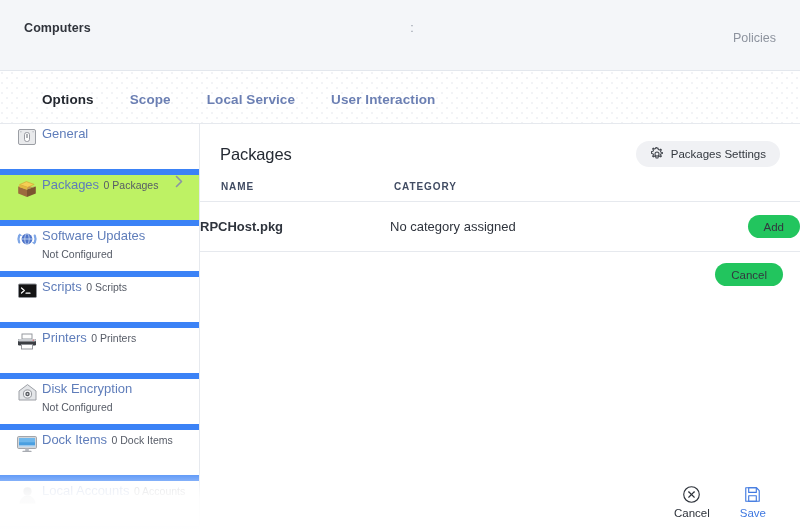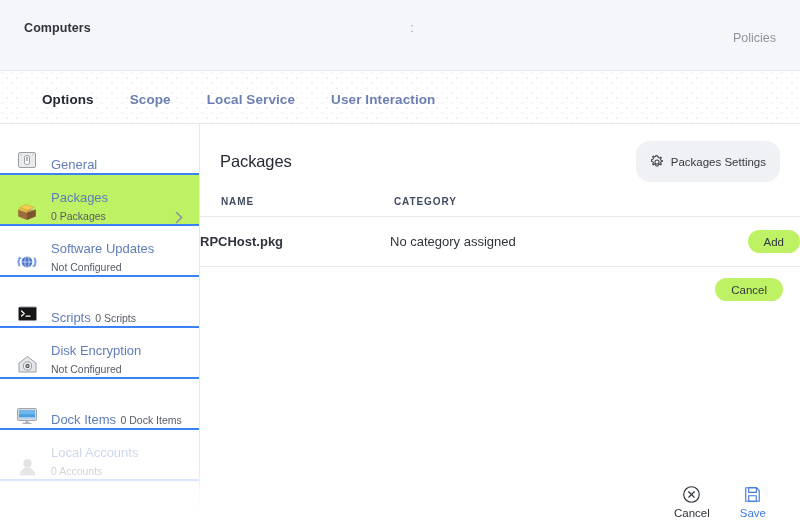--- a/index.html
+++ b/index.html
@@ -124,25 +124,25 @@
   .sidebar {
     width: 200px;
     flex: 0 0 200px;
     background: #ffffff;
     border-right: 1px solid #e6e9ee;
     overflow: hidden;
   }
   .side-item {
     position: relative;
     display: flex;
-    align-items: flex-end;
-    gap: 11px;
+    align-items: flex-start;
+    gap: 2px;
     height: 51px;
     padding: 0 12px 0 14px;
-    border-bottom: 2px solid #3b82f6;
+    border-bottom: 6px solid #3b82f6;
     cursor: pointer;
     background: #ffffff;
   }
   .side-item.selected { background: #bef264; }
   .side-icon {
     width: 26px;
     height: 26px;
     flex: 0 0 26px;
     display: flex;
     align-items: center;
@@ -191,21 +191,21 @@
     color: #252a33;
     letter-spacing: -0.1px;
   }
   .pill-btn {
     display: inline-flex;
     align-items: center;
     gap: 7px;
     background: #f0f1f4;
     border: none;
     border-radius: 14px;
-    height: 41px;
+    height: 26px;
     padding: 0 14px;
     font-family: "Liberation Sans", sans-serif;
     font-size: 11.5px;
     color: #33383f;
     cursor: pointer;
     white-space: nowrap;
   }
   .pill-btn svg { display: block; }
 
   table.pkg-table {
@@ -231,21 +231,21 @@
     color: #2f343d;
     padding: 13px 0 13px 0;
     border-bottom: 1px solid #e6e9ee;
     vertical-align: middle;
   }
   td.c-name { padding-left: 21px; font-weight: bold; }
   td.c-cat  { padding-left: 4px; }
   td.c-act  { text-align: right; padding-right: 17px; }
 
   .sm-btn {
-    background: #bef264;
+    background: #22c55e;
     border: none;
     border-radius: 13px;
     height: 23px;
     padding: 0 16px;
     font-family: "Liberation Sans", sans-serif;
     font-size: 11.5px;
     color: #33383f;
     cursor: pointer;
   }
   .below-row {
@@ -389,20 +389,35 @@
             <polyline points="5.5,8 8.3,10.5 5.5,13" fill="none" stroke="#ffffff" stroke-width="1.2" stroke-linecap="round" stroke-linejoin="round"></polyline>
             <line x1="10" y1="13.2" x2="14" y2="13.2" stroke="#ffffff" stroke-width="1.2" stroke-linecap="round"></line>
           </svg>
         </span>
         <span class="side-text">
           <span class="side-label">Scripts</span>
           <span class="side-sub">0 Scripts</span>
         </span>
       </div>
 
+      <div class="side-item">
+        <span class="side-icon">
+          <svg width="24" height="21" viewBox="0 0 24 21">
+            <rect x="7" y="3" width="10" height="5" fill="#fdfdfd" stroke="#8b8e94" stroke-width="0.9"></rect>
+            <rect x="3" y="8" width="18" height="6.6" rx="1.3" fill="#3c3f44"></rect>
+            <rect x="3" y="8" width="18" height="2.4" rx="1.2" fill="#c9ccd1"></rect>
+            <rect x="6.5" y="13.5" width="11" height="4.5" fill="#ffffff" stroke="#8b8e94" stroke-width="0.9"></rect>
+            <circle cx="18.3" cy="9.2" r="0.65" fill="#e05a6b"></circle>
+          </svg>
+        </span>
+        <span class="side-text">
+          <span class="side-label">Printers</span>
+          <span class="side-sub">0 Printers</span>
+        </span>
+      </div>
 
       <div class="side-item">
         <span class="side-icon">
           <svg width="23" height="21" viewBox="0 0 23 21">
             <path d="M11.5 2.6 L20 9 L20 18 L3 18 L3 9 Z" fill="#e4e6e9" stroke="#9da0a6" stroke-width="1" stroke-linejoin="round"></path>
             <circle cx="11.5" cy="12" r="4.1" fill="#f3f4f6" stroke="#8b8e94" stroke-width="0.9"></circle>
             <circle cx="11.5" cy="12" r="2.2" fill="#55585e"></circle>
             <circle cx="11.5" cy="12" r="0.9" fill="#cdd0d5"></circle>
           </svg>
         </span>

